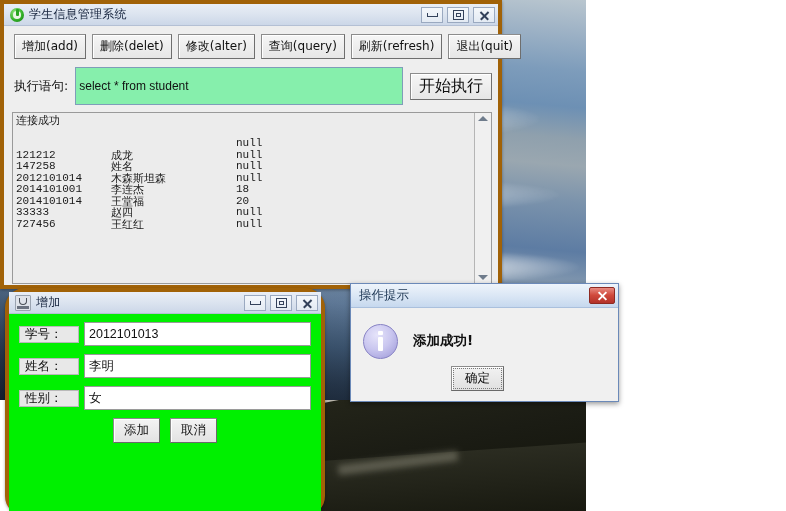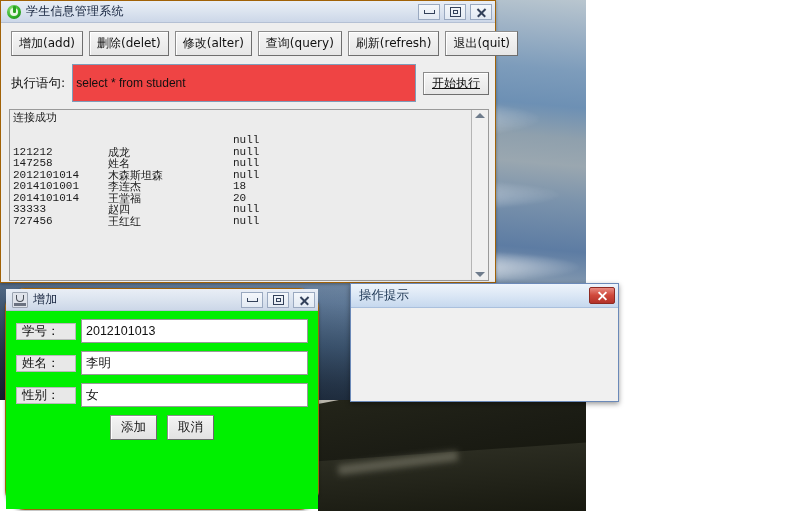--- a/index.html
+++ b/index.html
@@ -29,21 +29,21 @@
   .mtn-ridge2{position:absolute;left:-10px;top:62px;width:300px;height:120px;
      background:linear-gradient(180deg,#2b2c21 0%,#17180f 60%,#0d0e07 100%);
      transform:rotate(-4deg);transform-origin:0 0;}
   .mtn-light{position:absolute;left:20px;top:58px;width:120px;height:10px;
      background:rgba(190,185,165,.35);filter:blur(3px);transform:rotate(-7deg);}
   .wall-white-r{position:absolute;left:586px;top:0;width:200px;height:511px;background:#ffffff;}
   .wall-white-b{position:absolute;left:0;top:400px;width:318px;height:111px;background:#ffffff;}
 
   
   .metal-win{position:absolute;background:#eeeeee;
-     border:1px solid #a16207;box-shadow:0 1px 3px rgba(0,0,0,.35);}
+     border:4px solid #a16207;box-shadow:0 1px 3px rgba(0,0,0,.35);}
   .metal-title{height:22px;
      background:linear-gradient(180deg,#e9eef6 0%,#dde5f0 45%,#ccd7e8 100%);
      border-bottom:1px solid #b4c0d4;display:flex;align-items:center;
      padding:0 3px 0 6px;box-sizing:border-box;}
   .metal-title-text{font-size:12px;color:#15233d;margin-left:5px;
      white-space:nowrap;letter-spacing:.2px;}
   .win-icon-green{width:14px;height:14px;border-radius:50%;flex:0 0 auto;
      background:radial-gradient(circle at 35% 30%,#8fe27a 0%,#34b32a 55%,#137a10 100%);
      position:relative;}
   .win-icon-green::after{content:"";position:absolute;left:3px;top:3px;width:8px;height:8px;
@@ -63,26 +63,26 @@
 
   
   #main-win{left:0;top:0;width:494px;height:281px;}
   .toolbar{display:flex;gap:6px;padding:8px 6px 6px 10px;background:#eeeeee;}
   .jbtn{background:linear-gradient(180deg,#f6f6f6 0%,#e6e6e6 100%);
      border:1px solid #8c8c8c;border-right-color:#6e6e6e;border-bottom-color:#6e6e6e;
      padding:3px 7px;font-size:12px;color:#111;white-space:nowrap;
      box-shadow:inset 1px 1px 0 #ffffff;cursor:default;}
   .query-row{display:flex;align-items:center;gap:7px;padding:2px 6px 7px 10px;background:#eeeeee;}
   .q-label{font-size:12.5px;color:#111;white-space:nowrap;}
-  .q-input{flex:1;height:38px;box-sizing:border-box;background:#ef4444;
+  .q-input{flex:1;height:38px;box-sizing:border-box;background:#86efac;
      border:1px solid #7f9db9;font-size:12px;color:#111;
      display:flex;align-items:center;padding-left:3px;overflow:hidden;white-space:nowrap;}
   .q-run{background:linear-gradient(180deg,#f6f6f6 0%,#e6e6e6 100%);
      border:1px solid #8c8c8c;border-right-color:#6e6e6e;border-bottom-color:#6e6e6e;
-     padding:2px 8px;font-size:12px;color:#111;white-space:nowrap;box-shadow:inset 1px 1px 0 #fff;text-decoration:underline;}
+     padding:2px 8px;font-size:16px;color:#111;white-space:nowrap;box-shadow:inset 1px 1px 0 #fff;}
   .ta-wrap{margin:0 6px 6px 8px;height:172px;background:#ececec;
      border:1px solid #9a9a9a;display:flex;box-sizing:border-box;}
   .ta{flex:1;position:relative;overflow:hidden;
       font-family:"Liberation Mono","DejaVu Sans Mono",monospace;
       font-size:11px;color:#1a1a1a;padding:2px 0 0 3px;}
   .ta-line{height:11.5px;line-height:11.5px;white-space:pre;font-size:11px;}
   .ta-row{position:relative;height:11.5px;line-height:11.5px;}
   .ta-c1{position:absolute;left:0;}
   .ta-c2{position:absolute;left:95px;}
   .ta-c3{position:absolute;left:220px;}
@@ -281,13 +281,18 @@
 </div>
 
 <div id="msg-win">
   <div class="msg-title">
     <span class="msg-title-text cn">操作提示</span>
     <span class="msg-close">
         <i></i>
         <b></b>
       </span>
   </div>
+  <div class="msg-body">
+    <span class="info-icon"></span>
+    <span class="msg-text cn">添加成功!</span>
+    <span class="msg-ok cn">确定</span>
+  </div>
 </div>
 
 </body></html>

